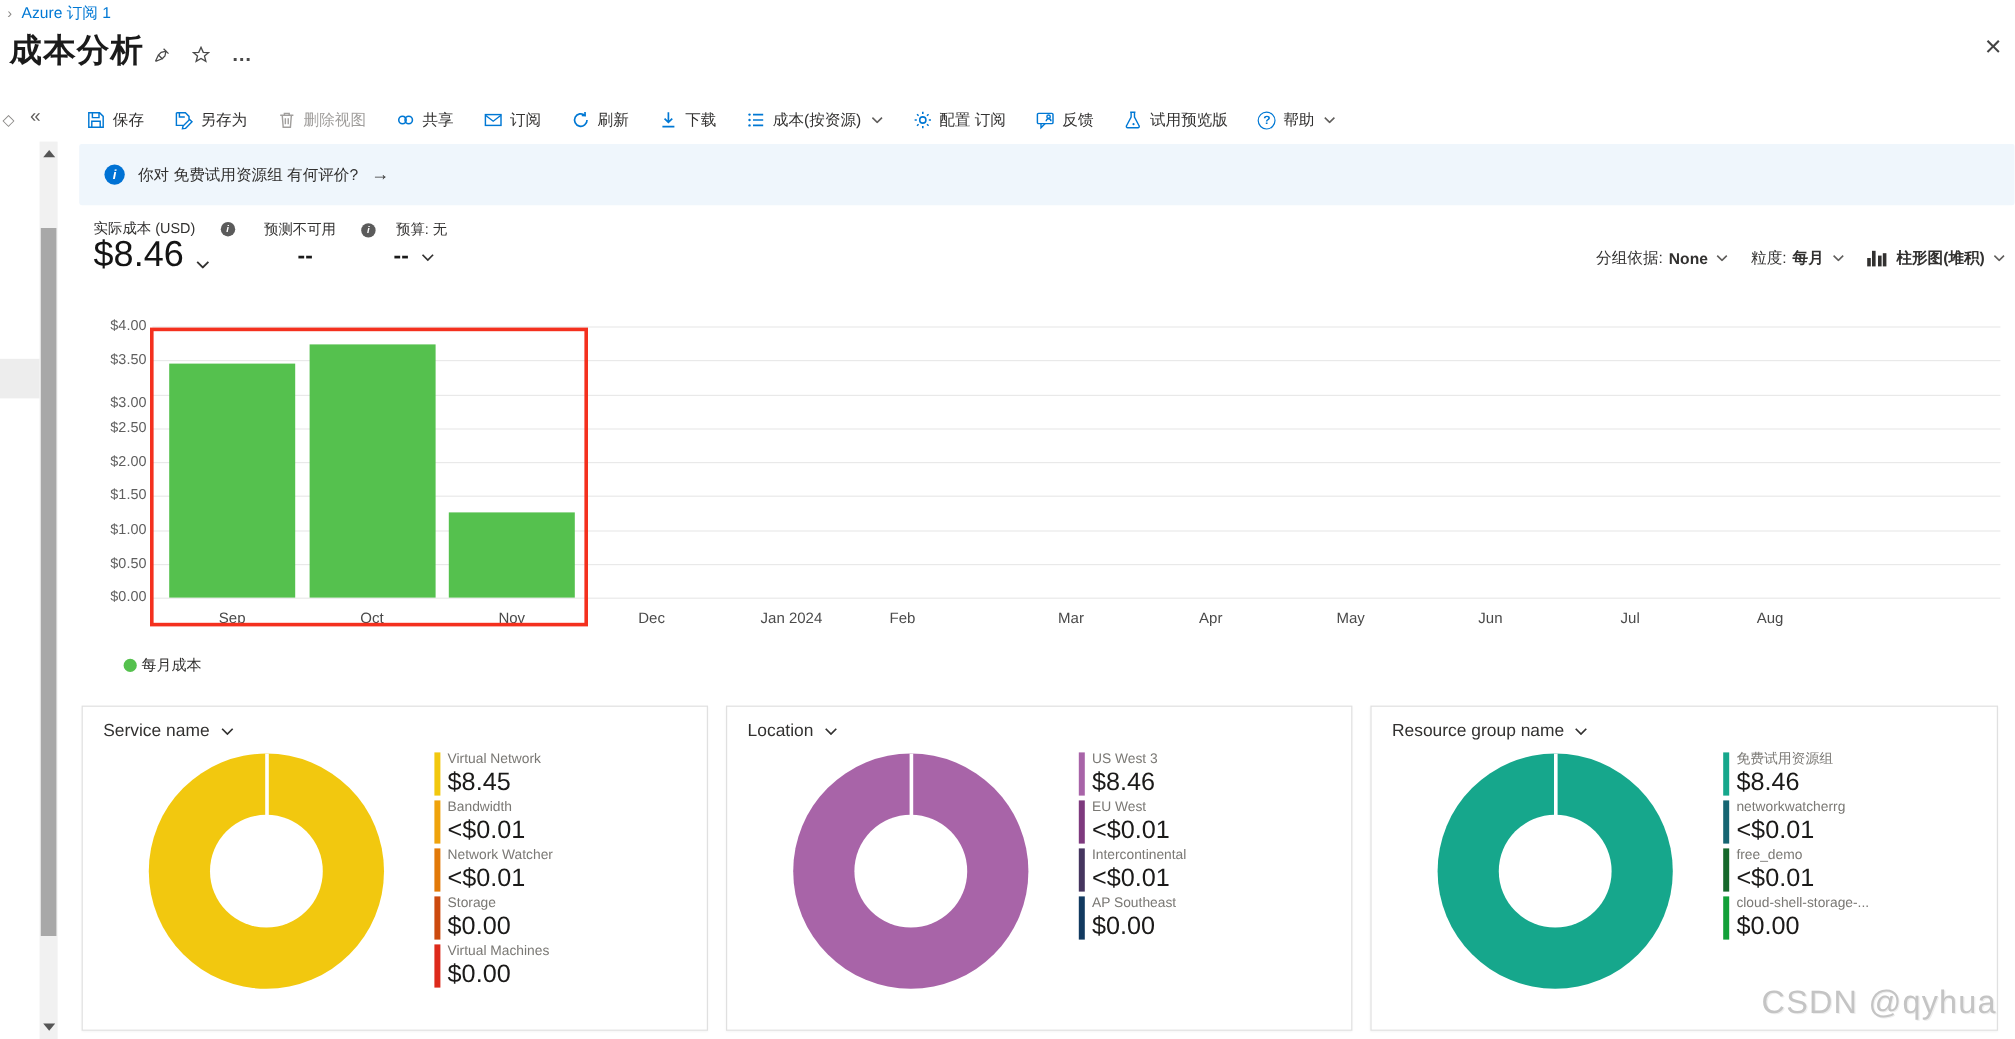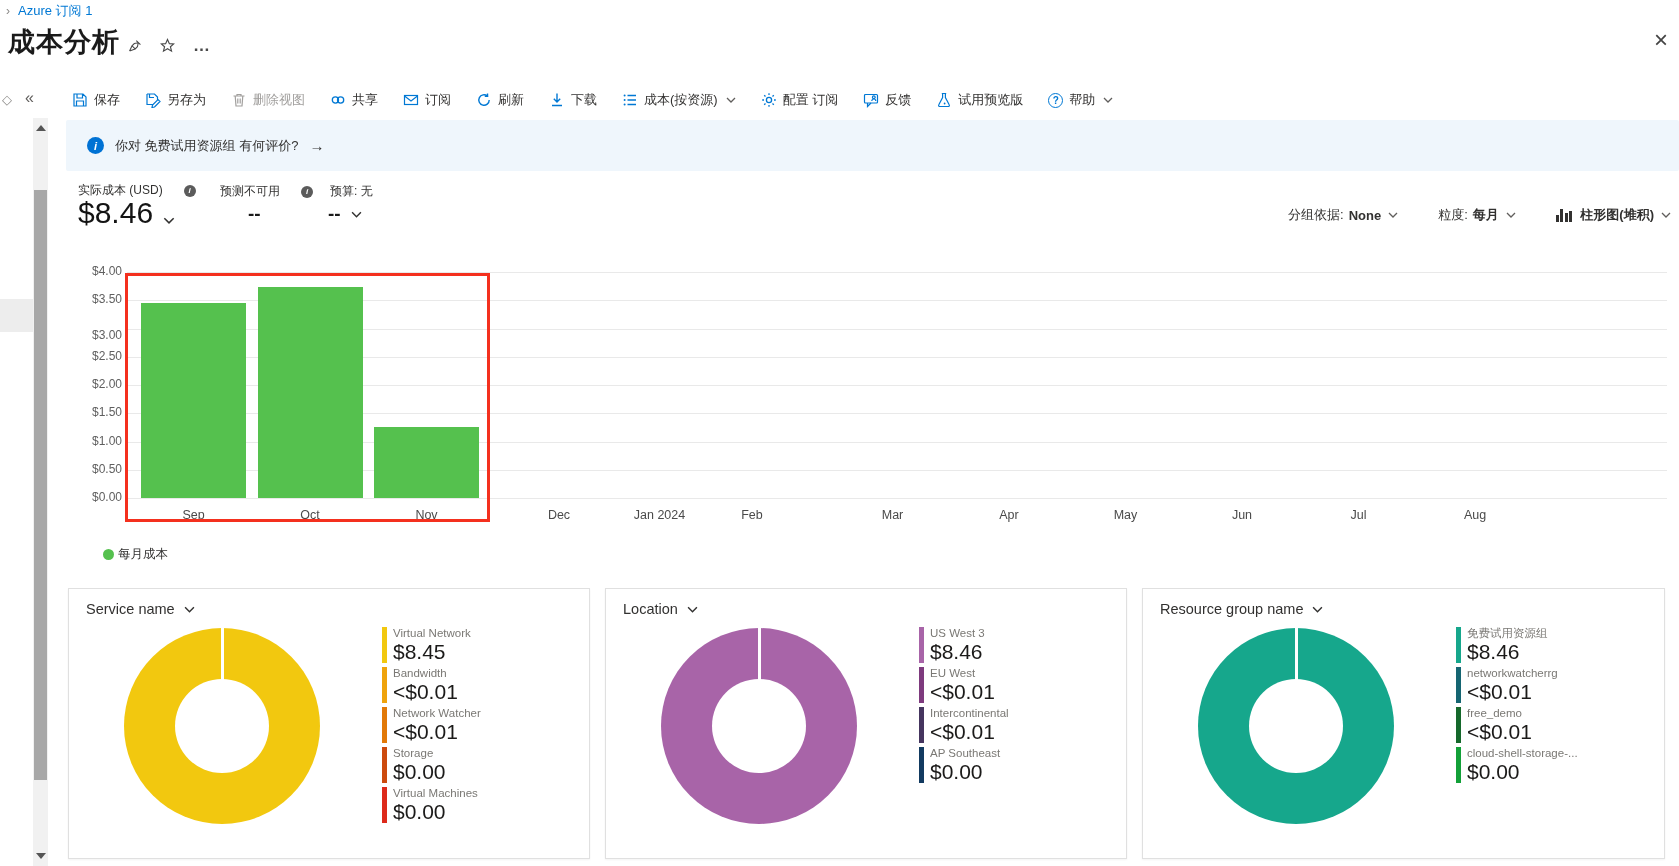--- a/index.html
+++ b/index.html
@@ -43,21 +43,21 @@
   .banner-arrow { font-size:15px; color:#323130; background:none; border:none; cursor:pointer; }
 
   
   .metric-label { position:absolute; font-size:12px; color:#323130; display:flex; gap:21px; align-items:center; }
   .i-dot { width:12px; height:12px; border-radius:50%; background:#5b5b5b; color:#fff; font-size:8px; font-weight:700; display:inline-flex; align-items:center; justify-content:center; font-style:italic; }
   .big-cost { position:absolute; left:78px; top:196px; font-size:30px; color:#141414; display:flex; align-items:flex-end; gap:8px; }
   .big-cost .chev { margin-bottom:6px; }
   .dash-val { position:absolute; font-size:19px; font-weight:700; color:#1a1a1a; display:flex; align-items:center; gap:8px; }
   .red-note { position:absolute; left:520px; top:190px; font-size:21px; color:#f9240f; font-weight:500; }
 
-  .controls { position:absolute; top:206px; right:8px; display:flex; align-items:center; gap:40px; font-size:13px; color:#323130; }
+  .controls { position:absolute; top:206px; right:8px; display:flex; align-items:center; gap:19px; font-size:13px; color:#323130; }
   .ctrl { display:flex; align-items:center; gap:5px; background:none; border:none; font-size:13px; color:#323130; cursor:pointer; font-family:inherit; }
   .ctrl b { font-weight:700; }
   .colchart-ic { display:flex; align-items:flex-end; gap:1.5px; height:13px; margin-right:3px; }
   .colchart-ic i { width:3px; background:#323130; display:block; }
 
   
   #chart-layer { position:absolute; inset:0; pointer-events:none;text-decoration:underline; }
   .gridline { position:absolute; left:127px; width:1540px; height:1px; background:#e9e9e9; }
   .ytick { position:absolute; left:52px; width:70px; text-align:right; font-size:12px; color:#5f5f5f; }
   .xtick { position:absolute; top:508px; width:110px; text-align:center; font-size:12.5px; color:#4a4a4a; }
@@ -65,21 +65,21 @@
   .red-rect { position:absolute; left:125px; top:273px; width:365px; height:249px; border:3px solid #f4301e; }
   .chart-legend { position:absolute; left:103px; top:546px; display:flex; align-items:center; gap:4px; font-size:12.5px; color:#323130; }
   .legend-dot { width:11px; height:11px; border-radius:50%; }
 
   
   .card { position:absolute; top:588px; width:522px; height:271px; background:#fff; border:1px solid #e0e0e0; box-shadow:0 1px 2px rgba(0,0,0,.05); }
   .card-head { position:absolute; left:17px; top:12px; display:flex; align-items:center; gap:7px; font-size:14.5px; color:#323130; background:none; border:none; cursor:pointer; font-family:inherit; }
   .donut { position:absolute; left:55px; top:39px; width:196px; height:196px; border-radius:50%; }
   .donut-hole { position:absolute; left:51px; top:51px; width:94px; height:94px; border-radius:50%; background:#fff; }
   .donut-gap { position:absolute; left:96.5px; top:0; width:3px; height:53px; background:#fff; }
-  .card-legend { position:absolute; left:313px; top:38px; }
+  .card-legend { position:absolute; left:293px; top:38px; }
   .leg-item { display:flex; margin-bottom:4px; height:36px; }
   .leg-bar { width:5px; height:36px; margin-right:6px; }
   .leg-label { font-size:11.5px; color:#7a7874; line-height:13px; white-space:nowrap; }
   .leg-value { font-size:21px; color:#1b1a19; line-height:23px; }
 
   .watermark { position:absolute; left:1468px; top:820px; font-size:27px; color:#c4c4c4; letter-spacing:1px; text-shadow:1px 1px 0 #efefef; white-space:nowrap; }
 </style>
 </head>
 <body>
 
@@ -323,21 +323,21 @@
       <div class="gridline" style="top: 469.75px;"></div>
       <div class="ytick" style="top: 461.75px;">$0.50</div>
       <div class="gridline" style="top: 498px;"></div>
       <div class="ytick" style="top: 490px;">$0.00</div>
       <div class="xtick" style="left: 138.5px;">Sep</div>
       <div class="bar" style="left: 141px; top: 303.075px; height: 194.925px; background: rgb(85, 193, 78);"></div>
       <div class="xtick" style="left: 255px;">Oct</div>
       <div class="bar" style="left: 257.5px; top: 287.255px; height: 210.745px; background: rgb(85, 193, 78);"></div>
       <div class="xtick" style="left: 371.5px;">Nov</div>
       <div class="bar" style="left: 374px; top: 426.81px; height: 71.19px; background: rgb(85, 193, 78);"></div>
-      <div class="xtick" style="left: 504px;">Dec</div>
+      <div class="xtick" style="left: 488px;">Dec</div>
       <div class="xtick" style="left: 604.5px;">Jan 2024</div>
       <div class="xtick" style="left: 697px;">Feb</div>
       <div class="xtick" style="left: 837.5px;">Mar</div>
       <div class="xtick" style="left: 954px;">Apr</div>
       <div class="xtick" style="left: 1070.5px;">May</div>
       <div class="xtick" style="left: 1187px;">Jun</div>
       <div class="xtick" style="left: 1303.5px;">Jul</div>
       <div class="xtick" style="left: 1420px;">Aug</div>
     </div>
   <div class="red-rect"></div>
@@ -481,13 +481,14 @@
       <div class="leg-item">
         <span class="leg-bar" style="background: rgb(18, 160, 56);"></span>
         <div>
             <div class="leg-label">cloud-shell-storage-...</div>
             <div class="leg-value">$0.00</div>
           </div>
       </div>
     </div>
   </section>
 
+  <div class="watermark">CSDN @qyhua</div>
 </div>
 
 </body></html>

